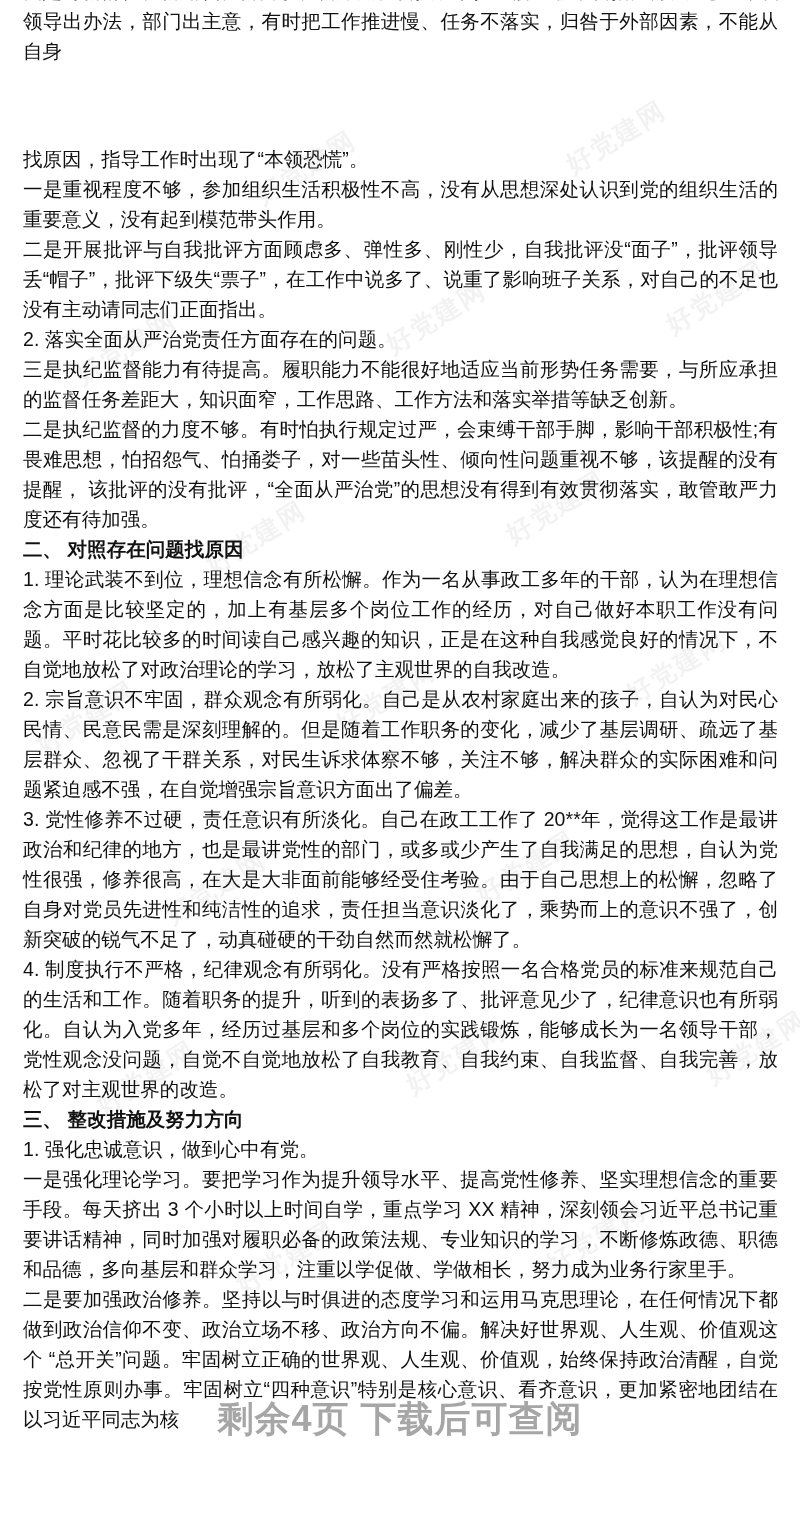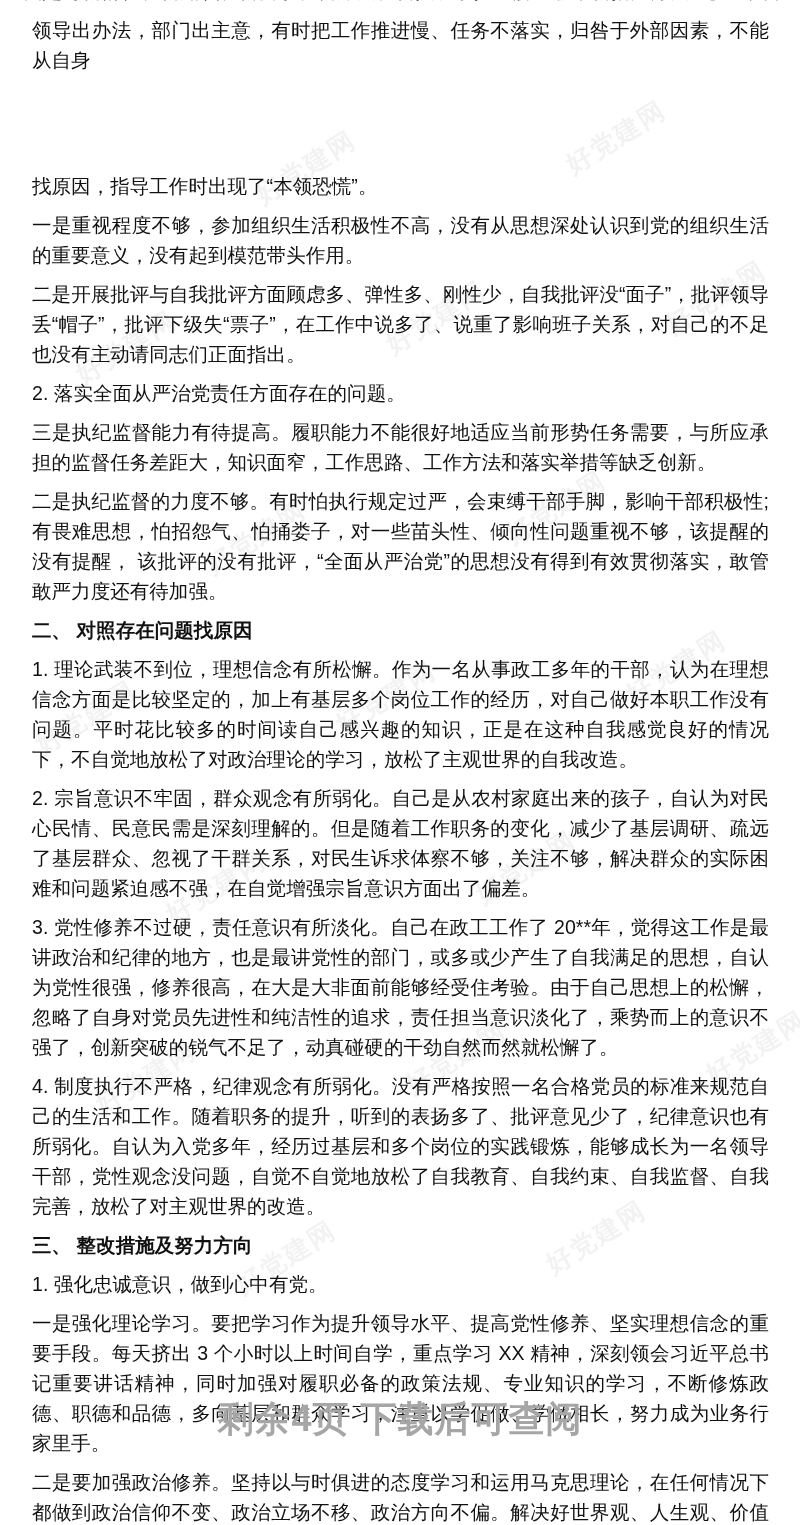--- a/index.html
+++ b/index.html
@@ -59,21 +59,21 @@
     position: absolute;
     left: 0;
     bottom: 0;
     white-space: nowrap;
     font-size: 19.5px;
     line-height: 30px;
     color: #1a1a1a;
     letter-spacing: 0.1px;
   }
   p.para {
-    margin: 9px;
+    margin: 0;
     font-size: 19.5px;
     line-height: 30px;
     color: #111111;
     text-align: justify;
     text-justify: inter-character;
     letter-spacing: 0.05px;
     word-break: break-all;
   }
   p.para.heading {
     font-weight: bold;

